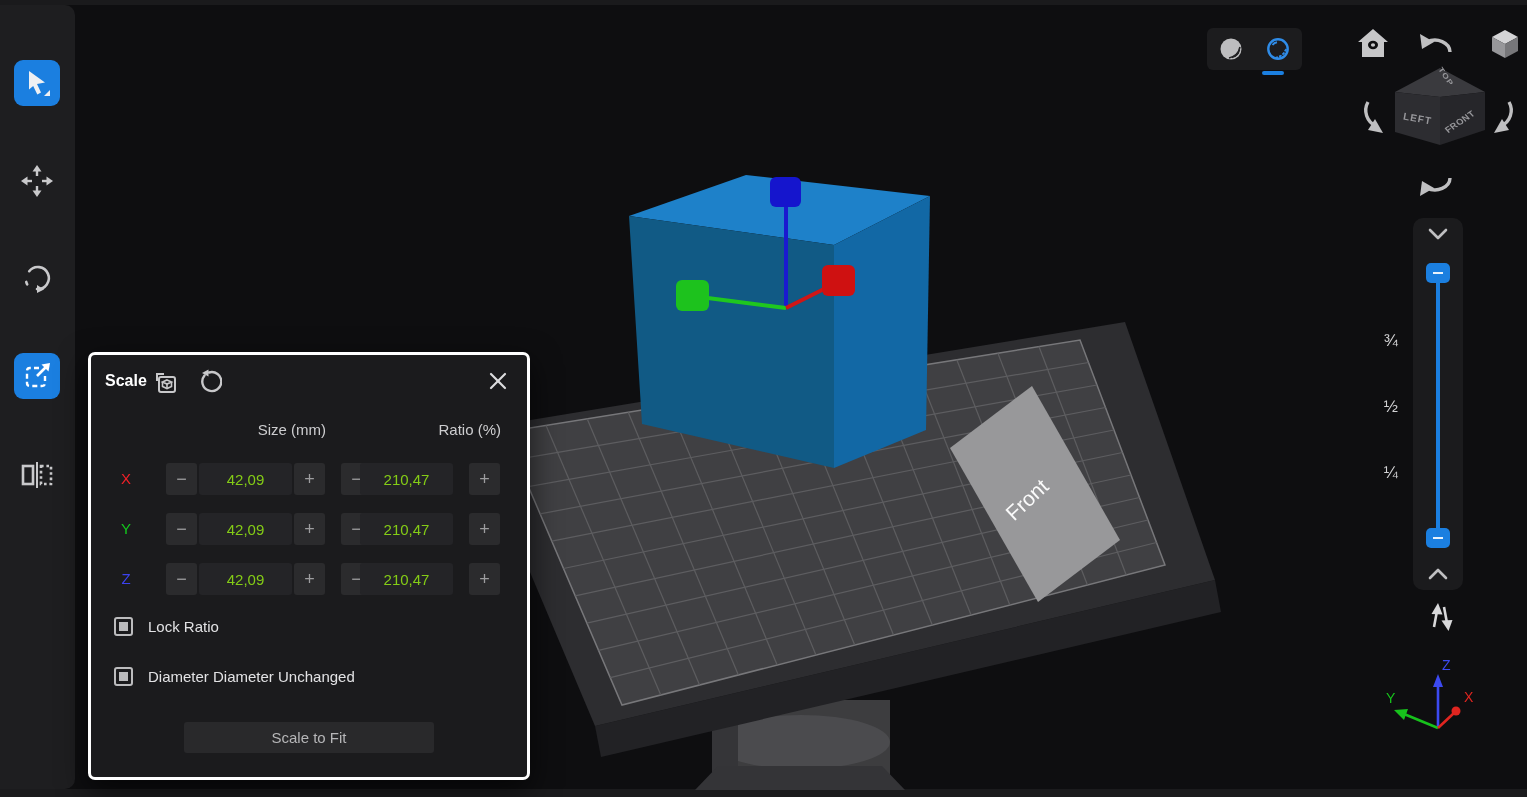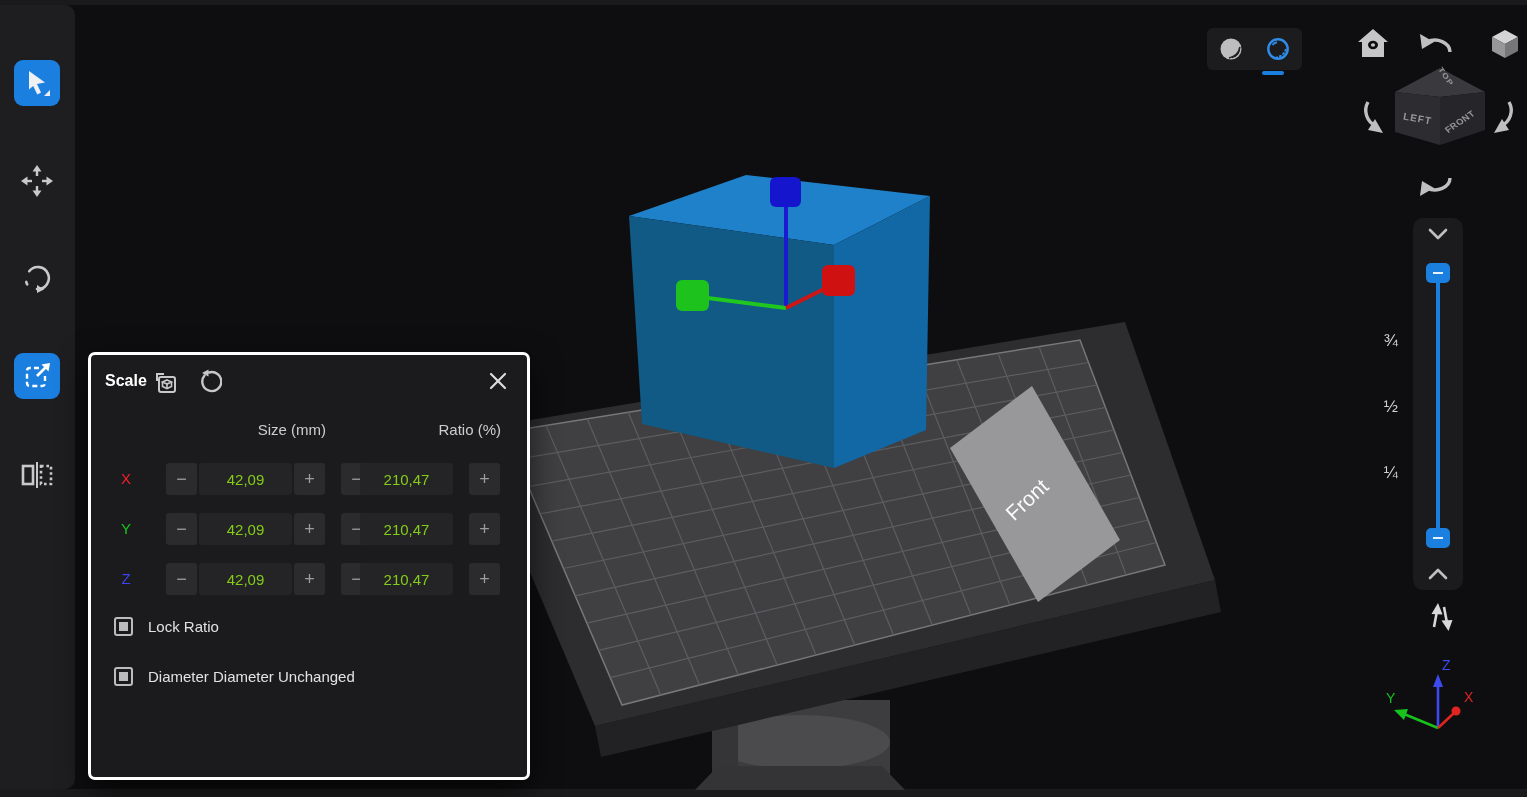--- a/index.html
+++ b/index.html
@@ -240,20 +240,21 @@
 
     <div class="cbrow" style="top:262px">
       <span class="cb"></span>
       <span class="cb-label">Lock Ratio</span>
     </div>
     <div class="cbrow" style="top:312px">
       <span class="cb"></span>
       <span class="cb-label">Diameter Diameter Unchanged</span>
     </div>
 
+    <button id="scale-fit-btn">Scale to Fit</button>
   </div>
 
   <div id="render-toggle">
     <svg width="26" height="26" viewBox="0 0 26 26">
       <circle cx="13" cy="13" r="10.5" fill="#bdbdbf"></circle>
       <g stroke="#232325" stroke-width="1.6" fill="none">
         <path d="M14,21.5 A12,12 0 0 0 21.5,14"></path>
         <path d="M16.5,20.5 A12,12 0 0 0 20.5,16.5"></path>
         <path d="M11,22 A14,14 0 0 0 22,11"></path>
       </g>

